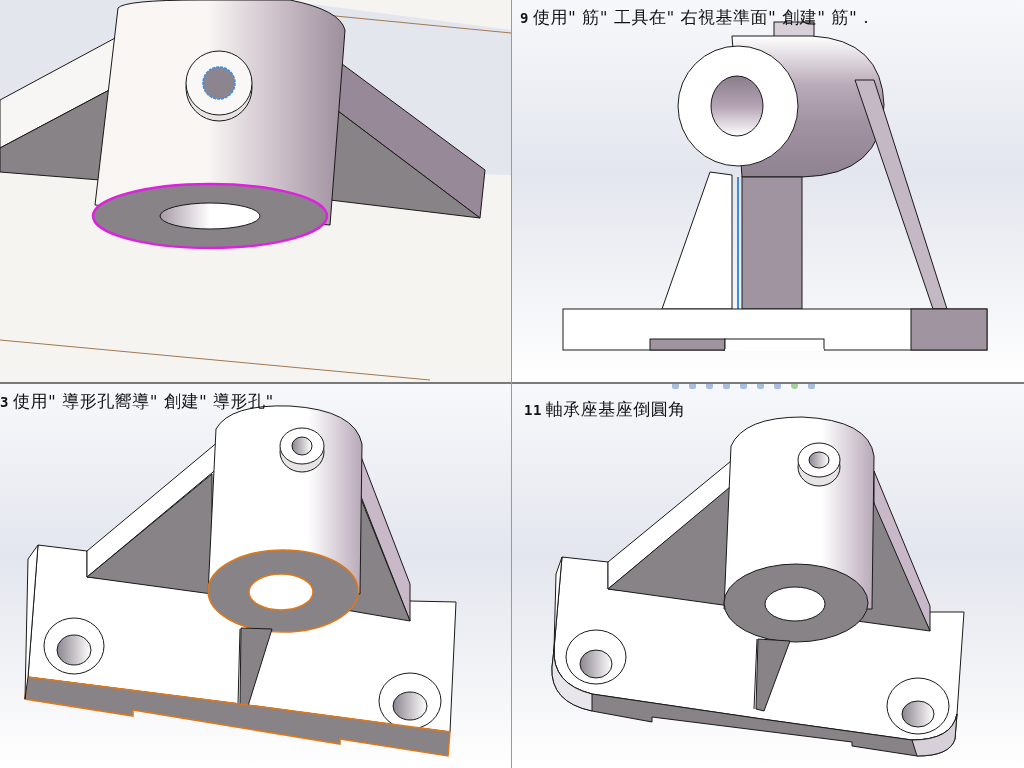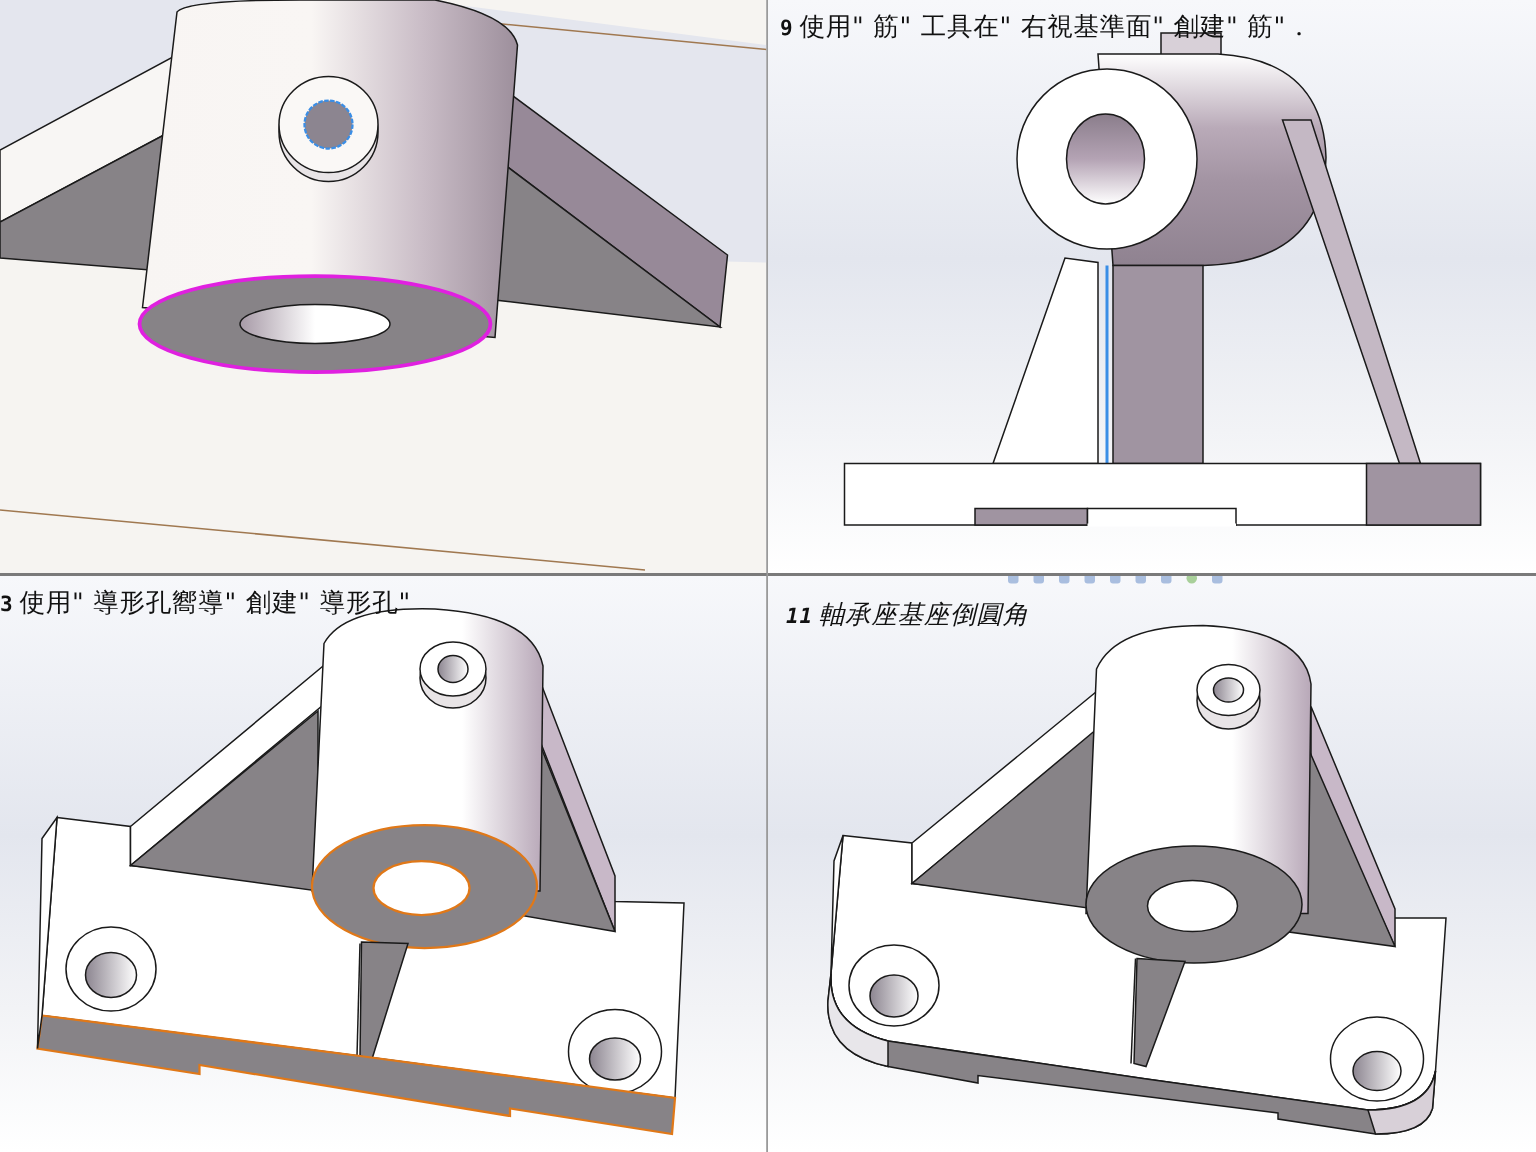--- a/index.html
+++ b/index.html
@@ -15,21 +15,21 @@
   .p4 { left: 512px; top: 384px; width: 512px; height: 384px; }
   .divider-h { position: absolute; left: 0; top: 382px; width: 1024px; height: 2px; background: #7a7a7a; }
   .divider-v { position: absolute; left: 511px; top: 0; width: 1px; height: 768px; background: #9a9a9a; }
   .step-title {
     position: absolute; left: 8px; top: 6px;
     font-size: 17px; color: #111; white-space: nowrap; z-index: 3;
     letter-spacing: 0.5px;
   }
   .step-title .num { font-family: "DejaVu Sans Mono", monospace; font-weight: bold; font-size: 14px; margin-right: 4px; }
   .p3 .step-title { left: 0; top: 6px; }
-  .p4 .step-title { left: 12px; top: 14px; font-style: italic; }
+  .p4 .step-title { left: 12px; top: 14px; }
   .toolbar-strip {
     position: absolute; top: -4px; left: 160px; height: 10px; width: 220px;
     display: flex; gap: 10px; align-items: center; opacity: 0.55; z-index: 2;
   }
   .toolbar-strip span { width: 7px; height: 7px; border-radius: 2px; background: #6b8fc9; display: inline-block; }
   .toolbar-strip span.g { background: #6ab04c; border-radius: 50%; }
   svg { position: absolute; left: 0; top: 0; }
 </style>
 </head>
 <body>

